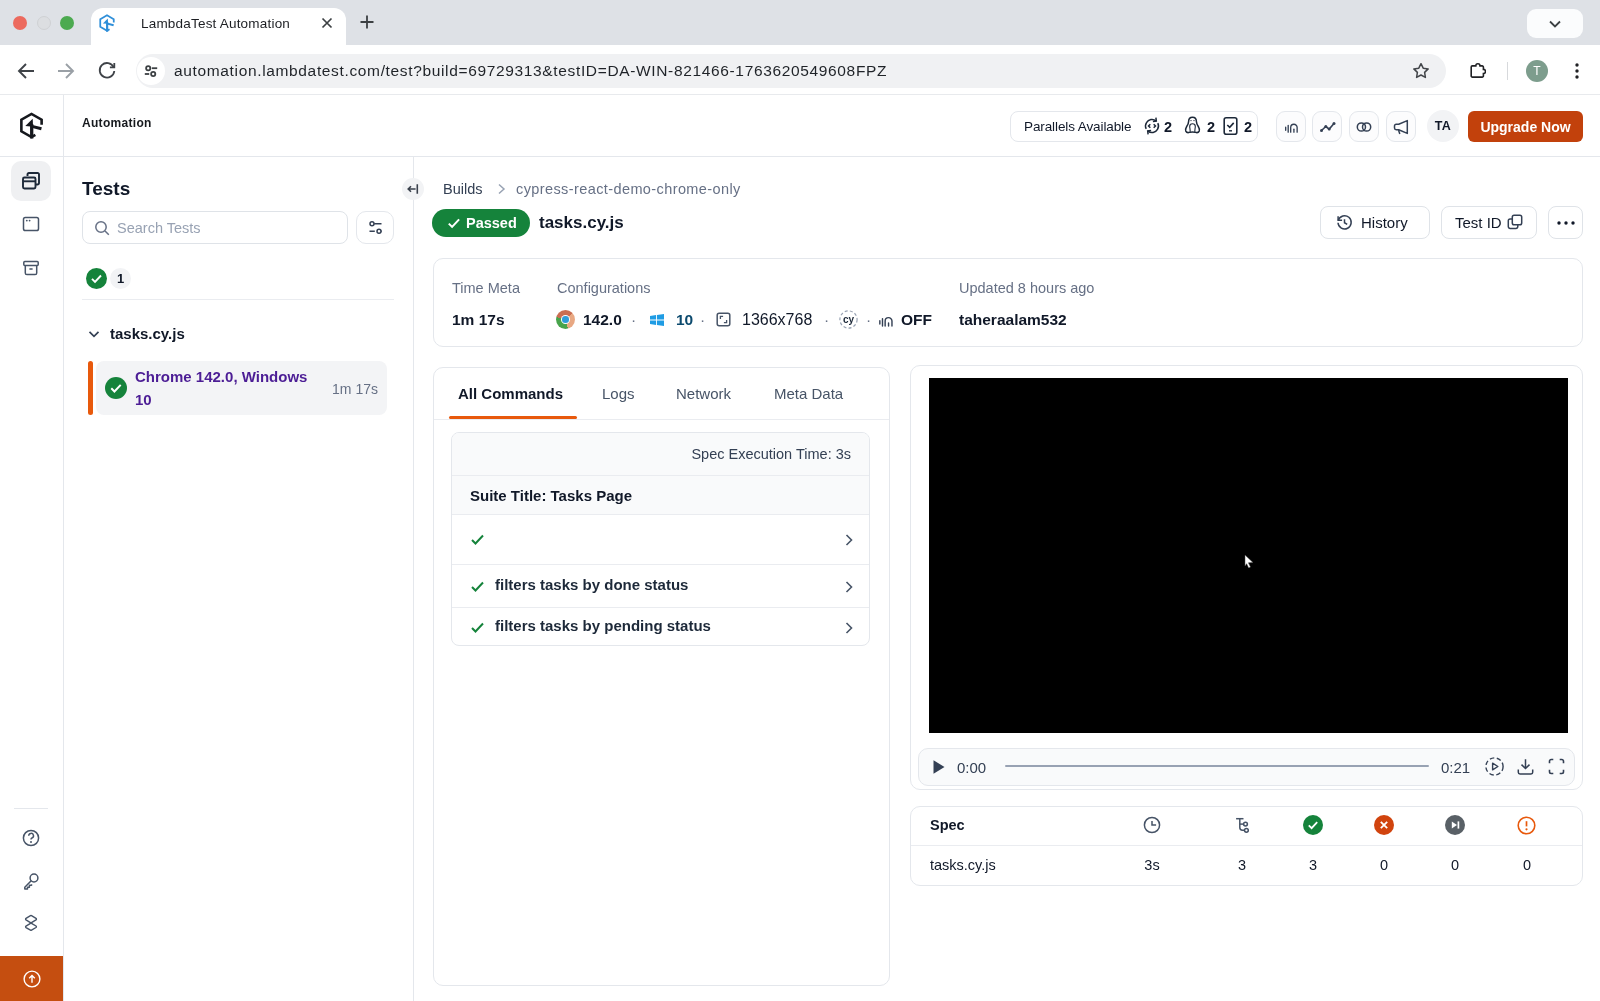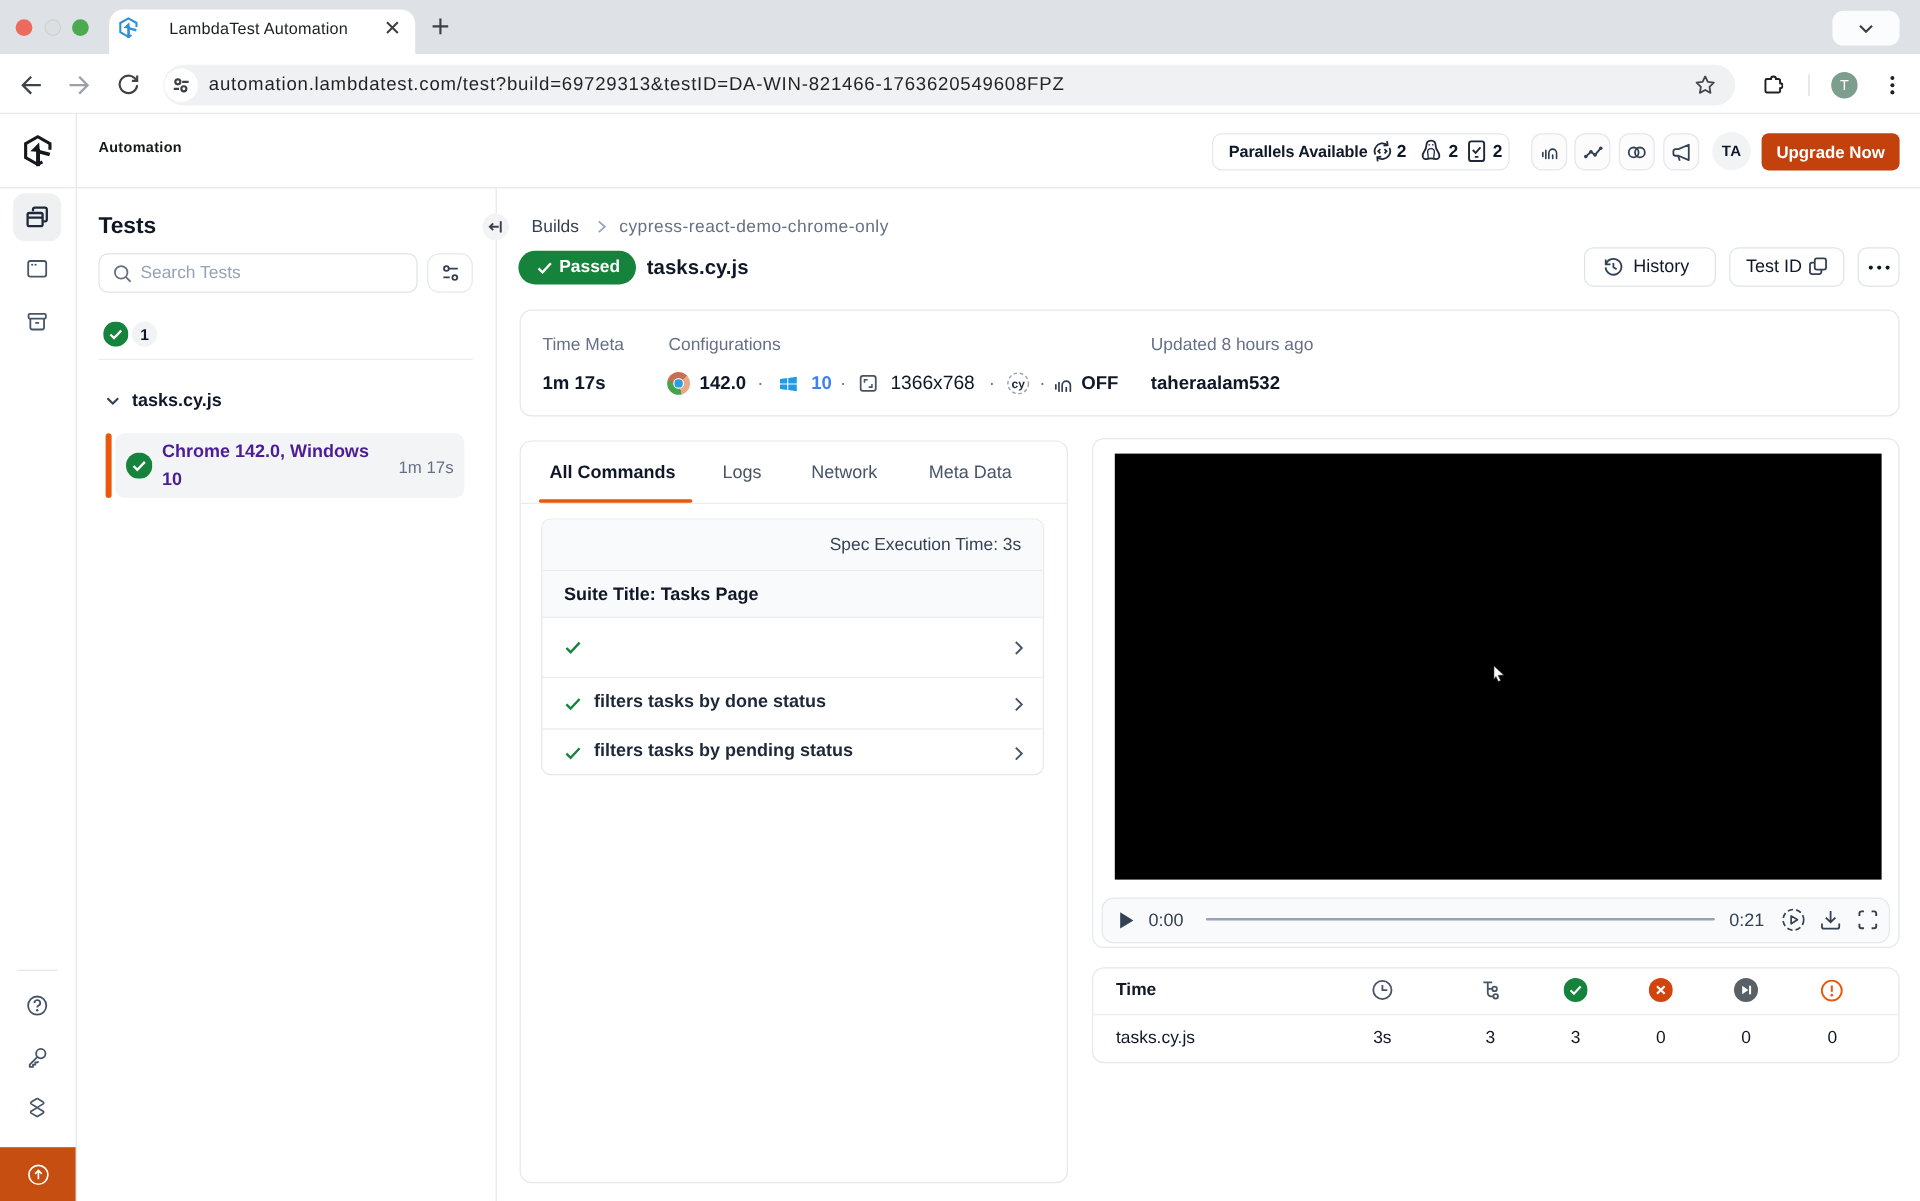--- a/index.html
+++ b/index.html
@@ -100,21 +100,21 @@
     <svg width="27" height="27" viewBox="0 0 28 28">
       <path d="M24.5 13.2V8L14 2 3.5 8v12L14 26l4-2.3" fill="none" stroke="#16181d" stroke-width="2.7"></path>
       <path d="M7.6 14.6L15.2 7l.5 8.2z" fill="#16181d"></path>
       <rect x="12.5" y="12.5" width="3.4" height="15" fill="#16181d"></rect>
       <path d="M14 13.1l10.7 2.7-.8 3.1L14 16.3z" fill="#16181d"></path>
     </svg>
   </div>
 <div class="a" style="left:82px;top:116px;font-size:12px;font-weight:700;letter-spacing:.3px;color:#16191d">Automation</div>
 
 <div class="a flex" style="left:1010px;top:111px;width:248px;height:31px;border:1px solid #e4e7ec;border-radius:8px;background:#fff"></div>
-<div class="a flex" style="left:1024px;top:111px;height:31px;font-size:13.5px;font-weight:700;letter-spacing:-.1px;color:#101828">Parallels Available</div>
+<div class="a flex" style="left:1024px;top:111px;height:31px;font-size:13.5px;font-weight:400;letter-spacing:-.1px;color:#101828">Parallels Available</div>
 <div class="a" id="pic1" style="left:1142px;top:116px;width:20px;height:20px">
     <svg width="20" height="20" viewBox="0 0 20 20">
       <g stroke="#1d2939" stroke-width="1.5" fill="none">
         <path d="M4.2 12.8a6.3 6.3 0 0 1 .3-6.2A6.3 6.3 0 0 1 14 4.9"></path>
         <path d="M15.8 7.2a6.3 6.3 0 0 1-.3 6.2A6.3 6.3 0 0 1 6 15.1"></path>
         <path d="M13.9 1.6l.4 3.4-3.4.4M6.1 18.4l-.4-3.4 3.4-.4"></path>
         <path d="M8.3 8.2L6.5 10l1.8 1.8M11.7 8.2l1.8 1.8-1.8 1.8"></path>
       </g>
     </svg>
   </div>
@@ -329,21 +329,21 @@
 <div class="a" id="winicon" style="left:649px;top:312px;width:16px;height:16px">
     <svg width="16" height="16" viewBox="0 0 16 16">
       <g fill="#1f9ce4">
         <path d="M1 3.9l6-.8v4.4H1z"></path>
         <path d="M7.9 3l7.1-1v5.5H7.9z"></path>
         <path d="M1 8.5h6v4.4l-6-.8z"></path>
         <path d="M7.9 8.5H15V14l-7.1-1z"></path>
       </g>
     </svg>
   </div>
-<div class="a" style="left:676px;top:311px;font-size:15.5px;font-weight:700;color:#3b82f6">10</div>
+<div class="a" style="left:676px;top:311px;font-size:15.5px;font-weight:700;color:#0c4a6e">10</div>
 <div class="a" style="left:700px;top:311px;font-size:15.5px;color:#667085">·</div>
 <div class="a" id="aspecticon" style="left:716px;top:312px;width:15px;height:15px">
     <svg width="15" height="15" viewBox="0 0 15 15">
       <rect x="1.2" y="1.2" width="12.6" height="12.6" rx="2" stroke="#475467" stroke-width="1.5" fill="none"></rect>
       <path d="M4.4 7V4.4h2.7M10.6 8v2.6H7.9" stroke="#475467" stroke-width="1.3" fill="none"></path>
     </svg>
   </div>
 <div class="a" style="left:742px;top:311px;font-size:16px;font-weight:400;color:#101828">1366x768</div>
 <div class="a" style="left:824px;top:311px;font-size:15.5px;color:#667085">·</div>
 <div class="a" id="cyicon" style="left:839px;top:310px;width:19px;height:19px">
@@ -433,21 +433,21 @@
 <div class="a" id="fsicon" style="left:1548px;top:758px;width:17px;height:17px">
     <svg width="17" height="17" viewBox="0 0 17 17">
       <g stroke="#344054" stroke-width="1.6" fill="none">
         <path d="M1.5 5.3V3.2a1.7 1.7 0 0 1 1.7-1.7h2.1M11.7 1.5h2.1a1.7 1.7 0 0 1 1.7 1.7v2.1M15.5 11.7v2.1a1.7 1.7 0 0 1-1.7 1.7h-2.1M5.3 15.5H3.2a1.7 1.7 0 0 1-1.7-1.7v-2.1"></path>
       </g>
     </svg>
   </div>
 
 <div class="card" style="left:910px;top:806px;width:673px;height:80px"></div>
 <div class="a" style="left:911px;top:845px;width:671px;height:1px;background:#eaecf0"></div>
-<div class="a" style="left:930px;top:817px;font-size:14.5px;font-weight:700;color:#101828">Time</div>
+<div class="a" style="left:930px;top:817px;font-size:14.5px;font-weight:700;color:#101828">Spec</div>
 <div class="a" id="clockicon" style="left:1143px;top:816px;width:18px;height:18px">
     <svg width="18" height="18" viewBox="0 0 18 18">
       <circle cx="9" cy="9" r="7.6" stroke="#475467" stroke-width="1.5" fill="none"></circle>
       <path d="M9 4.9V9.1h4.1" stroke="#475467" stroke-width="1.5" fill="none"></path>
     </svg>
   </div>
 <div class="a" id="flowicon" style="left:1233px;top:815px;width:19px;height:19px">
     <svg width="19" height="19" viewBox="0 0 19 19">
       <g stroke="#475467" stroke-width="1.5" fill="none">
         <path d="M3.1 3.7h7.4"></path>

